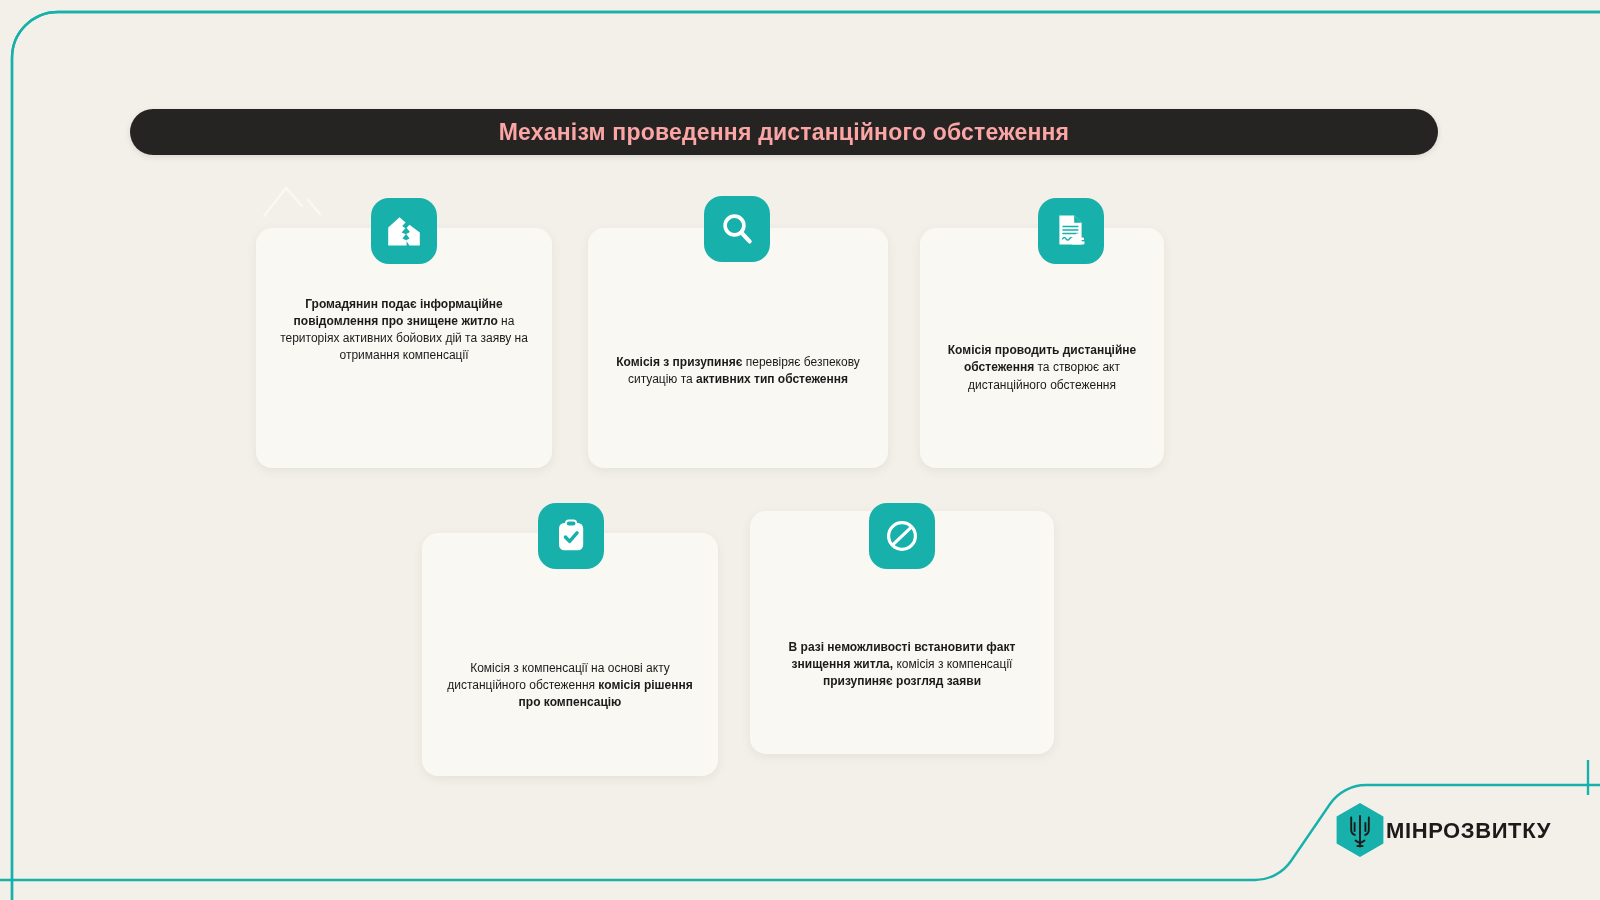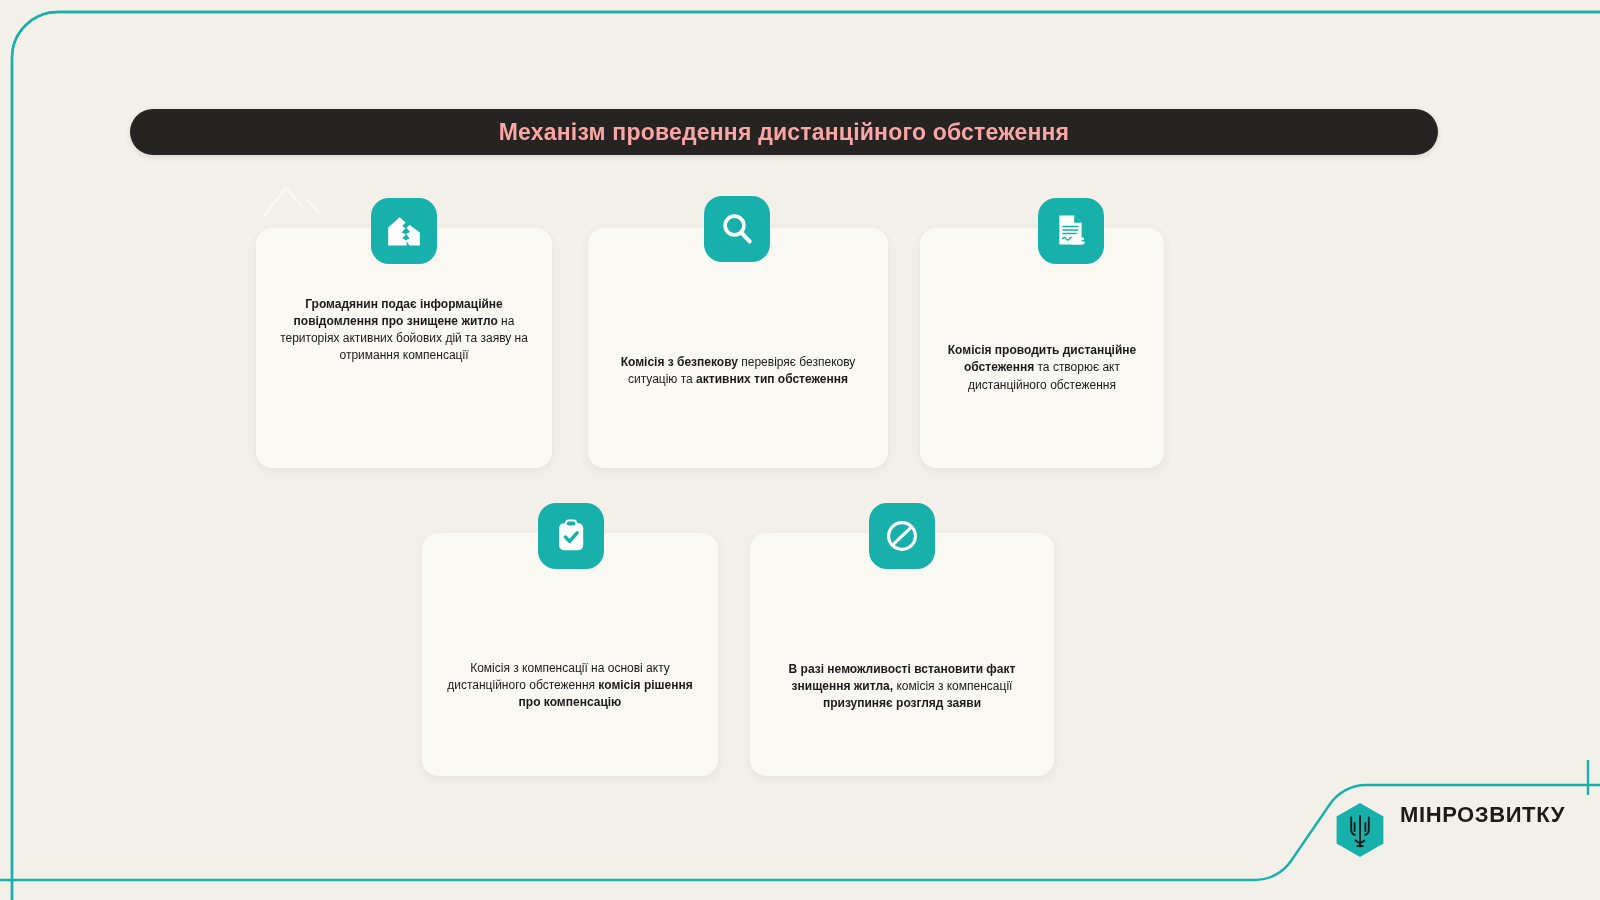--- a/index.html
+++ b/index.html
@@ -82,21 +82,21 @@
     font-weight: normal;
   }
   .card .card-text b { font-weight: bold; }
 
   
   .card-1 { left: 256px;  top: 228px; width: 296px; height: 240px; }
   .card-2 { left: 588px;  top: 228px; width: 300px; height: 240px; }
   .card-3 { left: 920px;  top: 228px; width: 244px; height: 240px; }
   
   .card-4 { left: 422px;  top: 533px; width: 296px; height: 243px; }
-  .card-5 { left: 750px;  top: 533px; width: 304px; height: 243px; }
+  .card-5 { left: 750px;  top: 511px; width: 304px; height: 243px; }
 
   .card-1 .card-text { align-self: flex-start; margin-top: 20px; }
   .card-2 .card-text { margin-top: 24px; }
   .card-3 .card-text { margin-top: 18px; }
   .card-4 .card-text { margin-top: 40px; }
   .card-5 .card-text { margin-top: 42px; }
 
   
   .icon-badge {
     position: absolute;
@@ -116,22 +116,21 @@
   .badge-3 { left: 1038px; top: 198px; }
   .badge-4 { left: 538px;  top: 503px; }
   .badge-5 { left: 869px;  top: 503px; }
 
   
   .logo {
     position: absolute;
     left: 1334px;
     top: 802px;
     display: flex;
-    align-items: flex-start;
-    gap: 14px;
+    align-items: center;
     z-index: 6;
   }
   .logo-hex { width: 52px; height: 58px; display: block; }
   .logo-word {
     color: #1c1b1a;
     font-size: 22px;
     font-weight: bold;
     letter-spacing: .6px;
     white-space: nowrap;
   }
@@ -171,21 +170,21 @@
 </svg>
 
 <div class="title-bar">
   <span class="title-text">Механізм проведення дистанційного обстеження</span>
 </div>
 
 <div class="card card-1">
   <div class="card-text"><b>Громадянин подає інформаційне повідомлення про знищене житло</b> на територіях активних бойових дій та заяву на отримання компенсації</div>
 </div>
 <div class="card card-2">
-  <div class="card-text"><b>Комісія з безпекову</b> перевіряє безпекову ситуацію та <b>активних тип обстеження</b></div>
+  <div class="card-text"><b>Комісія з призупиняє</b> перевіряє безпекову ситуацію та <b>активних тип обстеження</b></div>
 </div>
 <div class="card card-3">
   <div class="card-text"><b>Комісія проводить дистанційне обстеження</b> та створює акт дистанційного обстеження</div>
 </div>
 <div class="card card-4">
   <div class="card-text">Комісія з компенсації на основі акту дистанційного обстеження <b>комісія рішення про компенсацію</b></div>
 </div>
 <div class="card card-5">
   <div class="card-text"><b>В разі неможливості встановити факт знищення житла,</b> комісія з компенсації <b>призупиняє розгляд заяви</b></div>
 </div>

